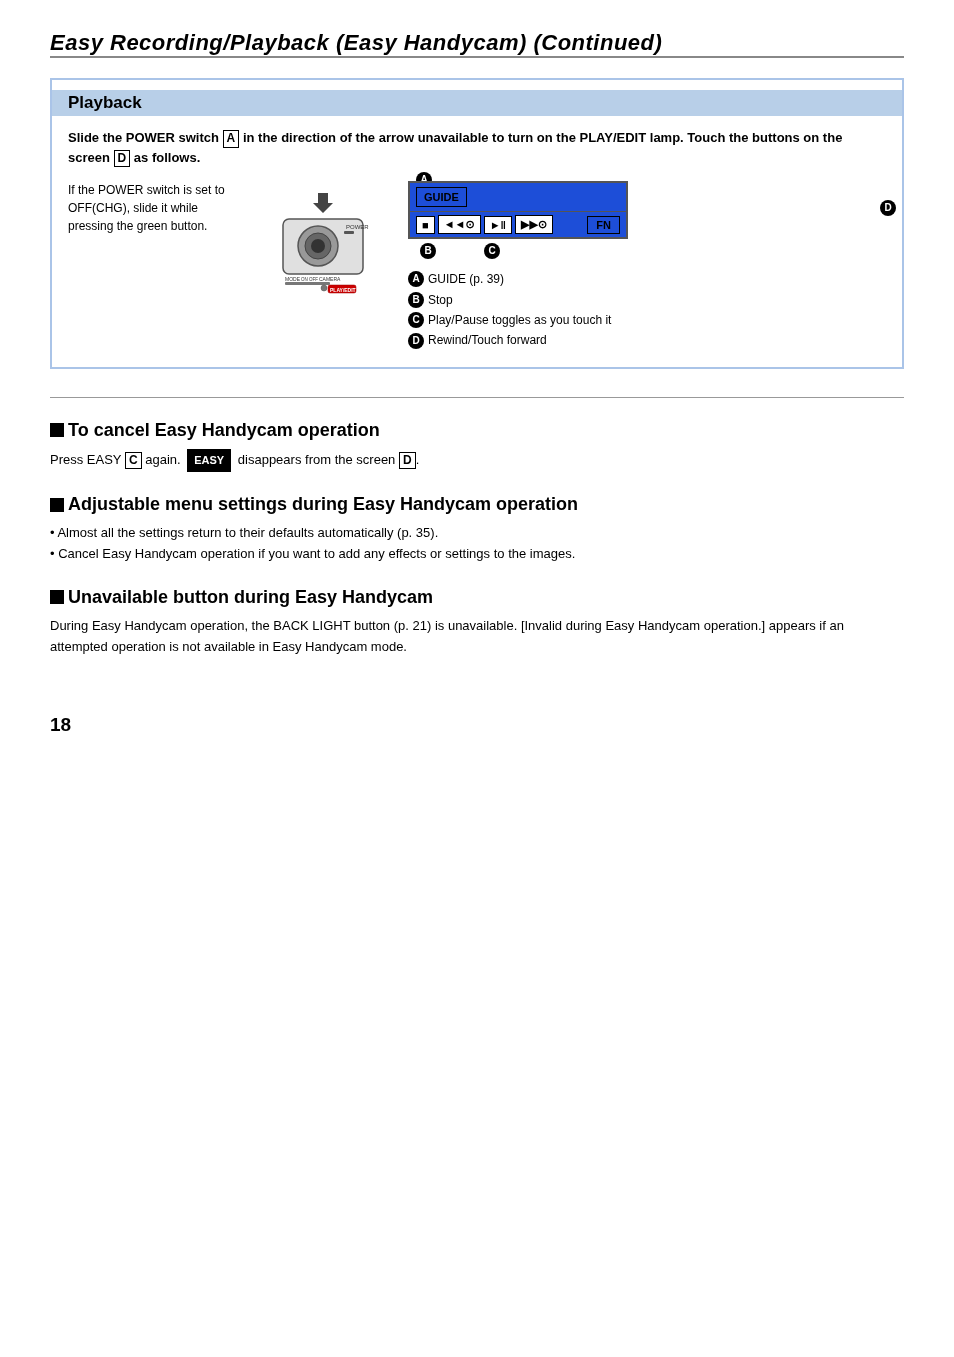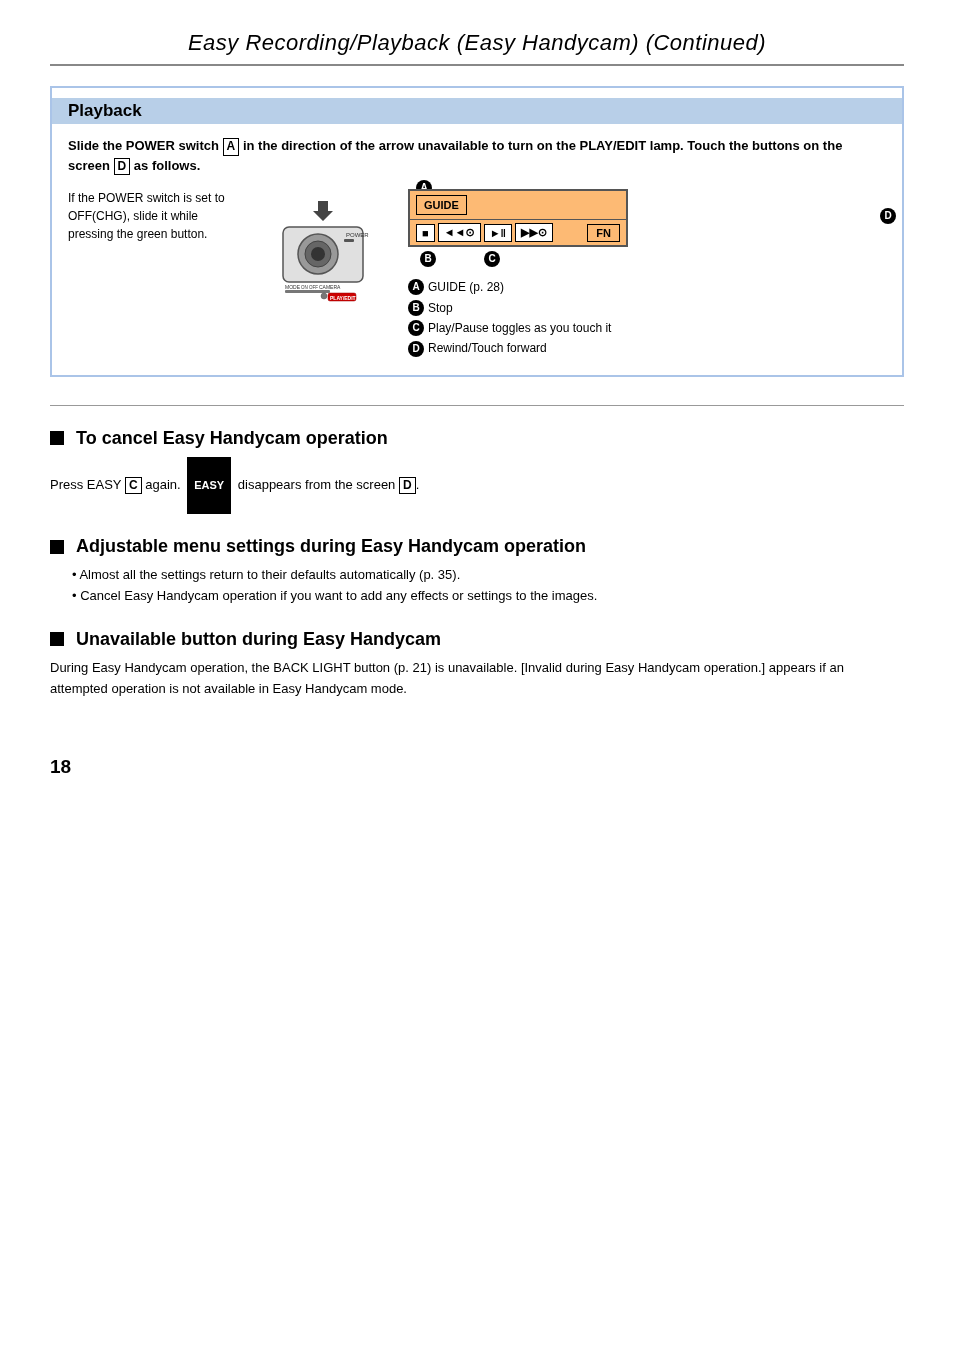--- a/index.html
+++ b/index.html
@@ -9,27 +9,26 @@
       font-size: 13px;
       color: #000;
       width: 954px;
       min-height: 1357px;
       padding: 30px 50px 40px 50px;
     }
 
     
     .page-title {
       font-size: 22px;
-      font-weight: normal;
+      font-weight: bold;
       font-style: italic;
       border-bottom: 2px solid #888;
-      padding-bottom: 8px;
+      padding-bottom: 0;
       margin-bottom: 20px;
       letter-spacing: 0.5px;
-      text-align: center;
     }
 
     
     .playback-box {
       border: 2px solid #aac4e8;
       padding: 10px 16px 16px 16px;
       margin-bottom: 28px;
     }
 
     .playback-header {
@@ -98,21 +97,21 @@
     
     .camera-svg {
       width: 120px;
       height: 110px;
     }
 
     
     .screen-diagram {
       border: 2px solid #555;
       width: 220px;
-      background: #fdba74;
+      background: #1d4ed8;
       position: relative;
       margin-bottom: 8px;
     }
 
     .screen-top-row {
       display: flex;
       align-items: center;
       padding: 4px 6px;
     }
 
@@ -178,58 +177,57 @@
     }
 
     
     .section-heading {
       font-size: 18px;
       font-weight: bold;
       margin-top: 22px;
       margin-bottom: 8px;
       display: flex;
       align-items: center;
-      gap: 12px;
+      gap: 4px;
     }
 
     .section-heading .square-icon {
       display: inline-block;
       width: 14px;
       height: 14px;
       background: #000;
       flex-shrink: 0;
     }
 
     .section-body {
       font-size: 13px;
       line-height: 1.6;
       margin-bottom: 6px;
     }
 
     .section-body ul {
       list-style: none;
       padding-left: 0;
-      margin-left: 22px;
     }
 
     .section-body ul li::before {
       content: "• ";
     }
 
     .divider {
       border: none;
       border-top: 1px solid #999;
       margin: 18px 0;
     }
 
     
     .easy-badge {
       display: inline-block;
       border: 2px solid #000;
-      padding: 18px 5px;
+      padding: 1px 5px;
       font-size: 11px;
       font-weight: bold;
       background: #000;
       color: #fff;
       margin: 0 3px;
     }
 
     .fn-inline {
       display: inline-block;
       border: 1.5px solid #000;
@@ -330,21 +328,21 @@
         </div>
 
         <div style="position:absolute; bottom:-20px; left:76px;">
           <span class="circle-label">C</span>
         </div>
       </div>
 
       <ul class="legend-list">
         <li>
           <span class="circle-label">A</span>
-          <span>GUIDE (p. 28)</span>
+          <span>GUIDE (p. 39)</span>
         </li>
         <li>
           <span class="circle-label">B</span>
           <span>Stop</span>
         </li>
         <li>
           <span class="circle-label">C</span>
           <span>Play/Pause toggles as you touch it</span>
         </li>
         <li>

